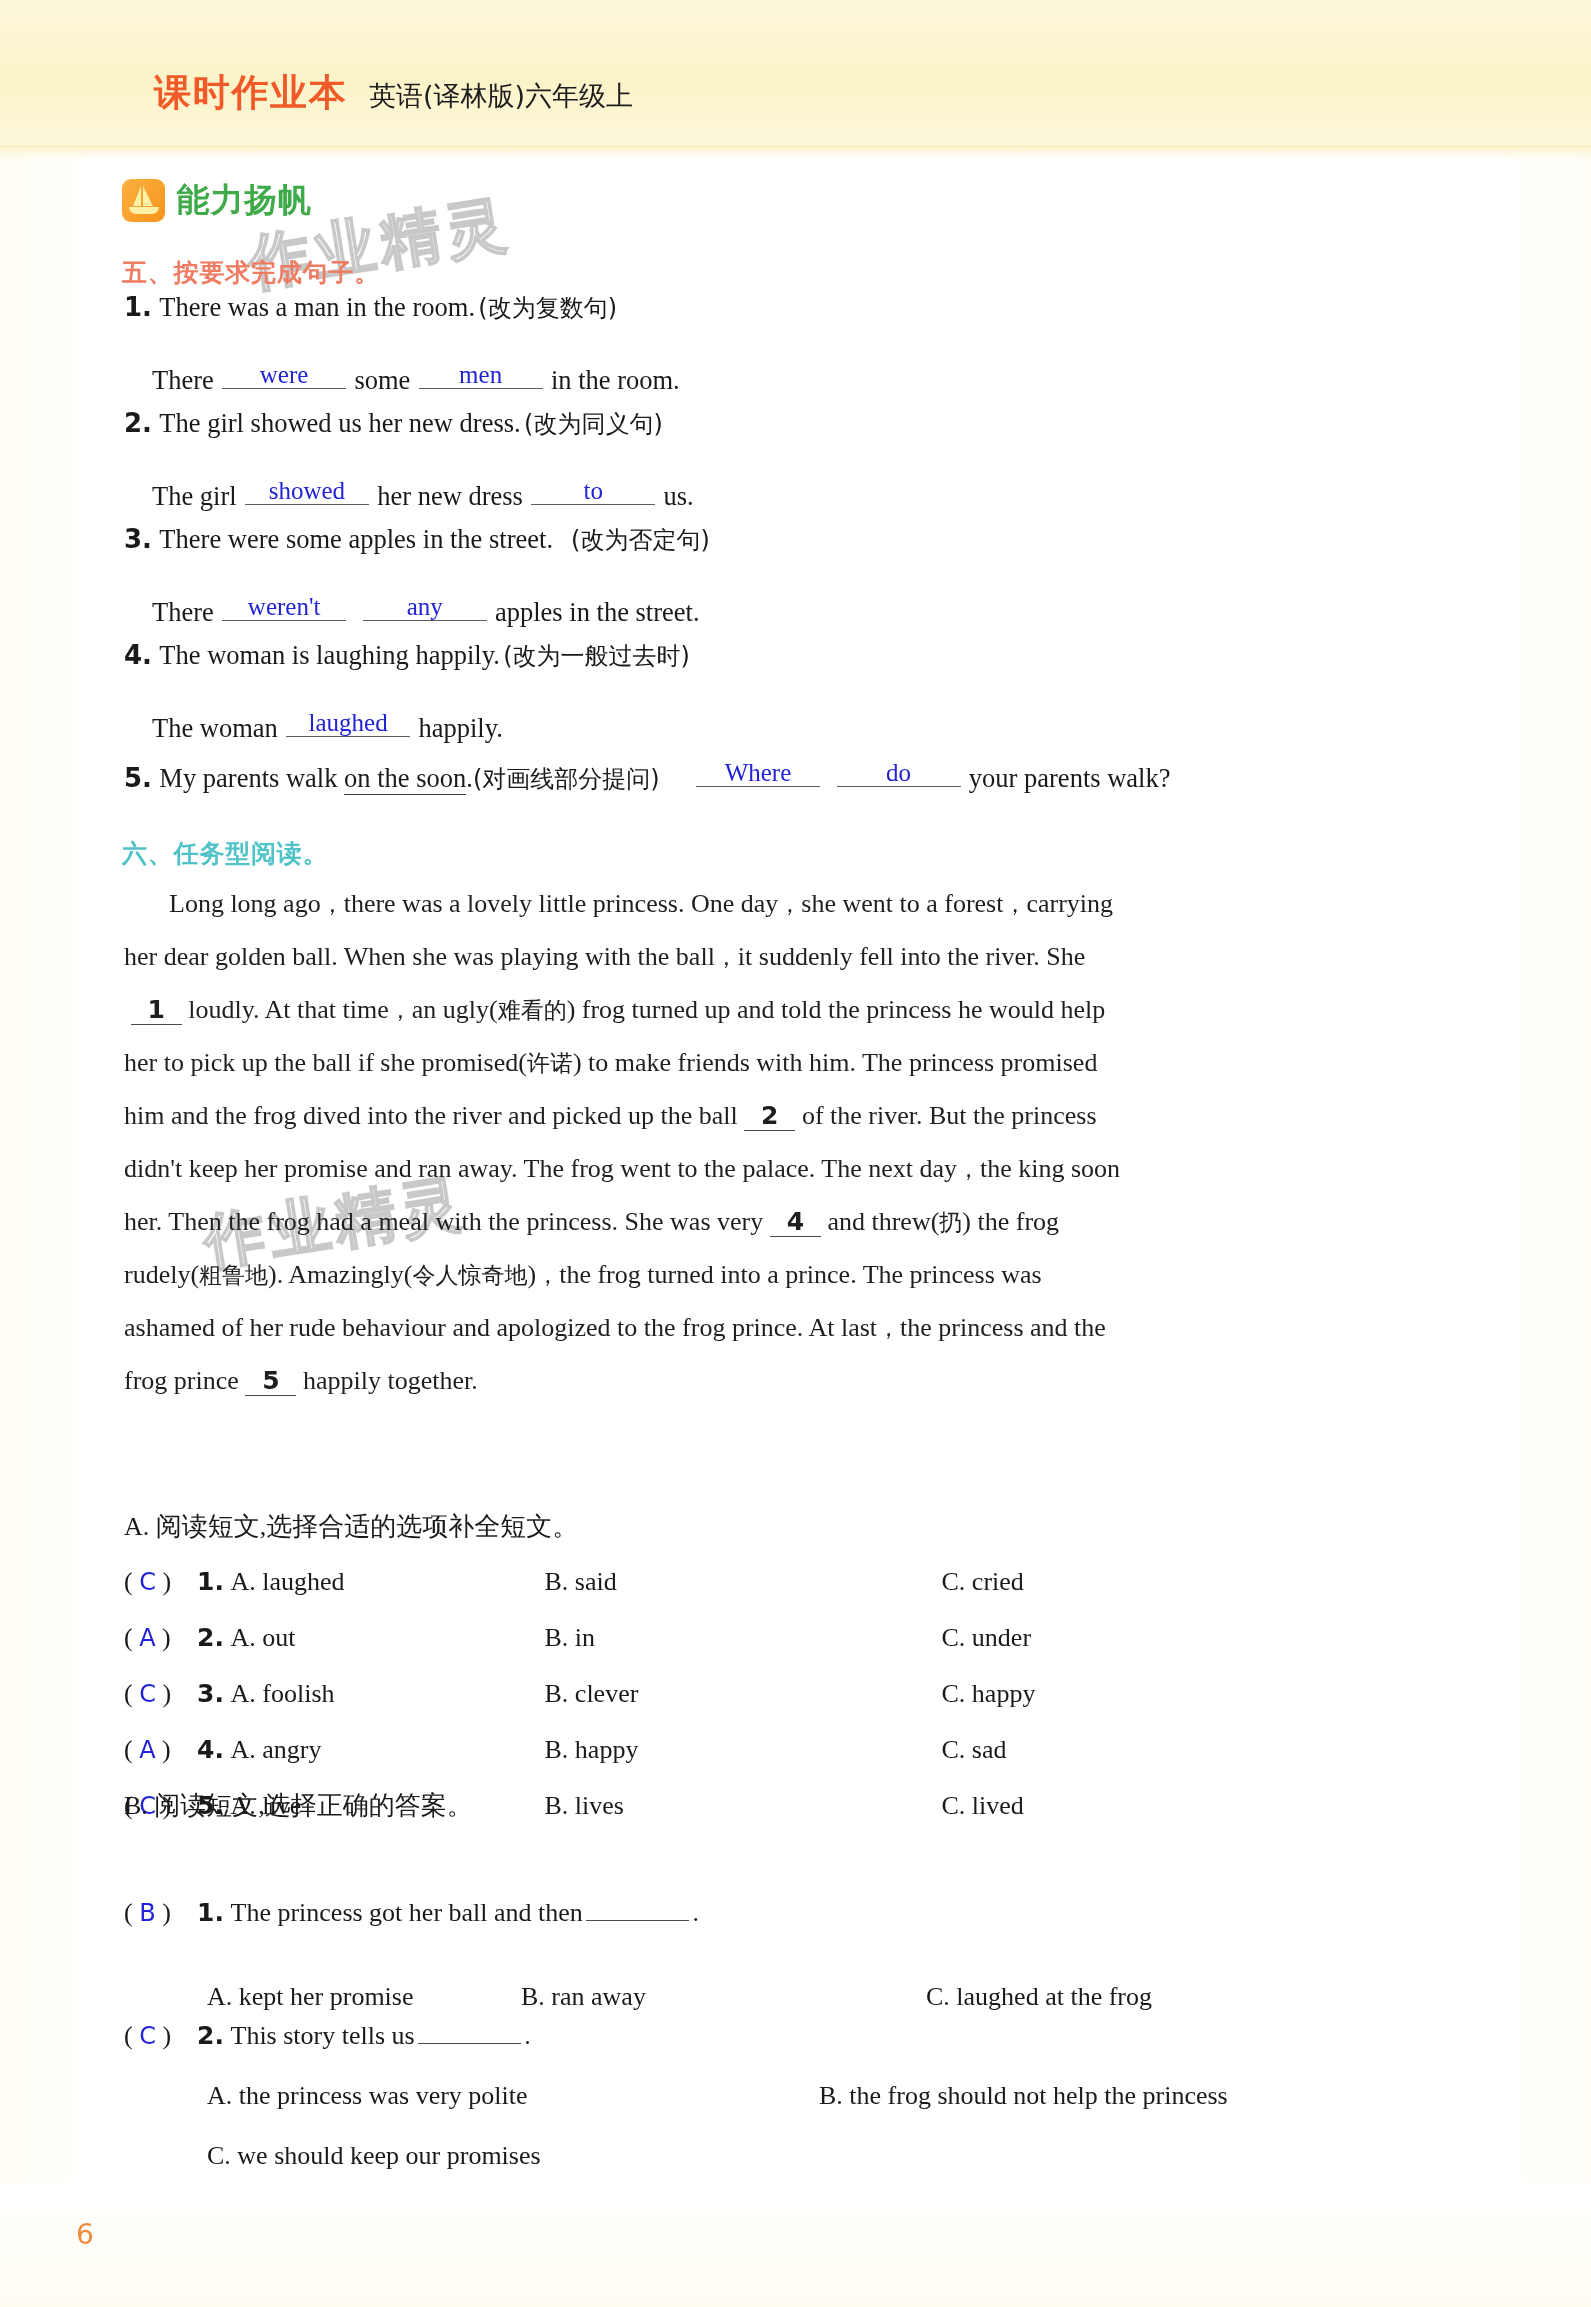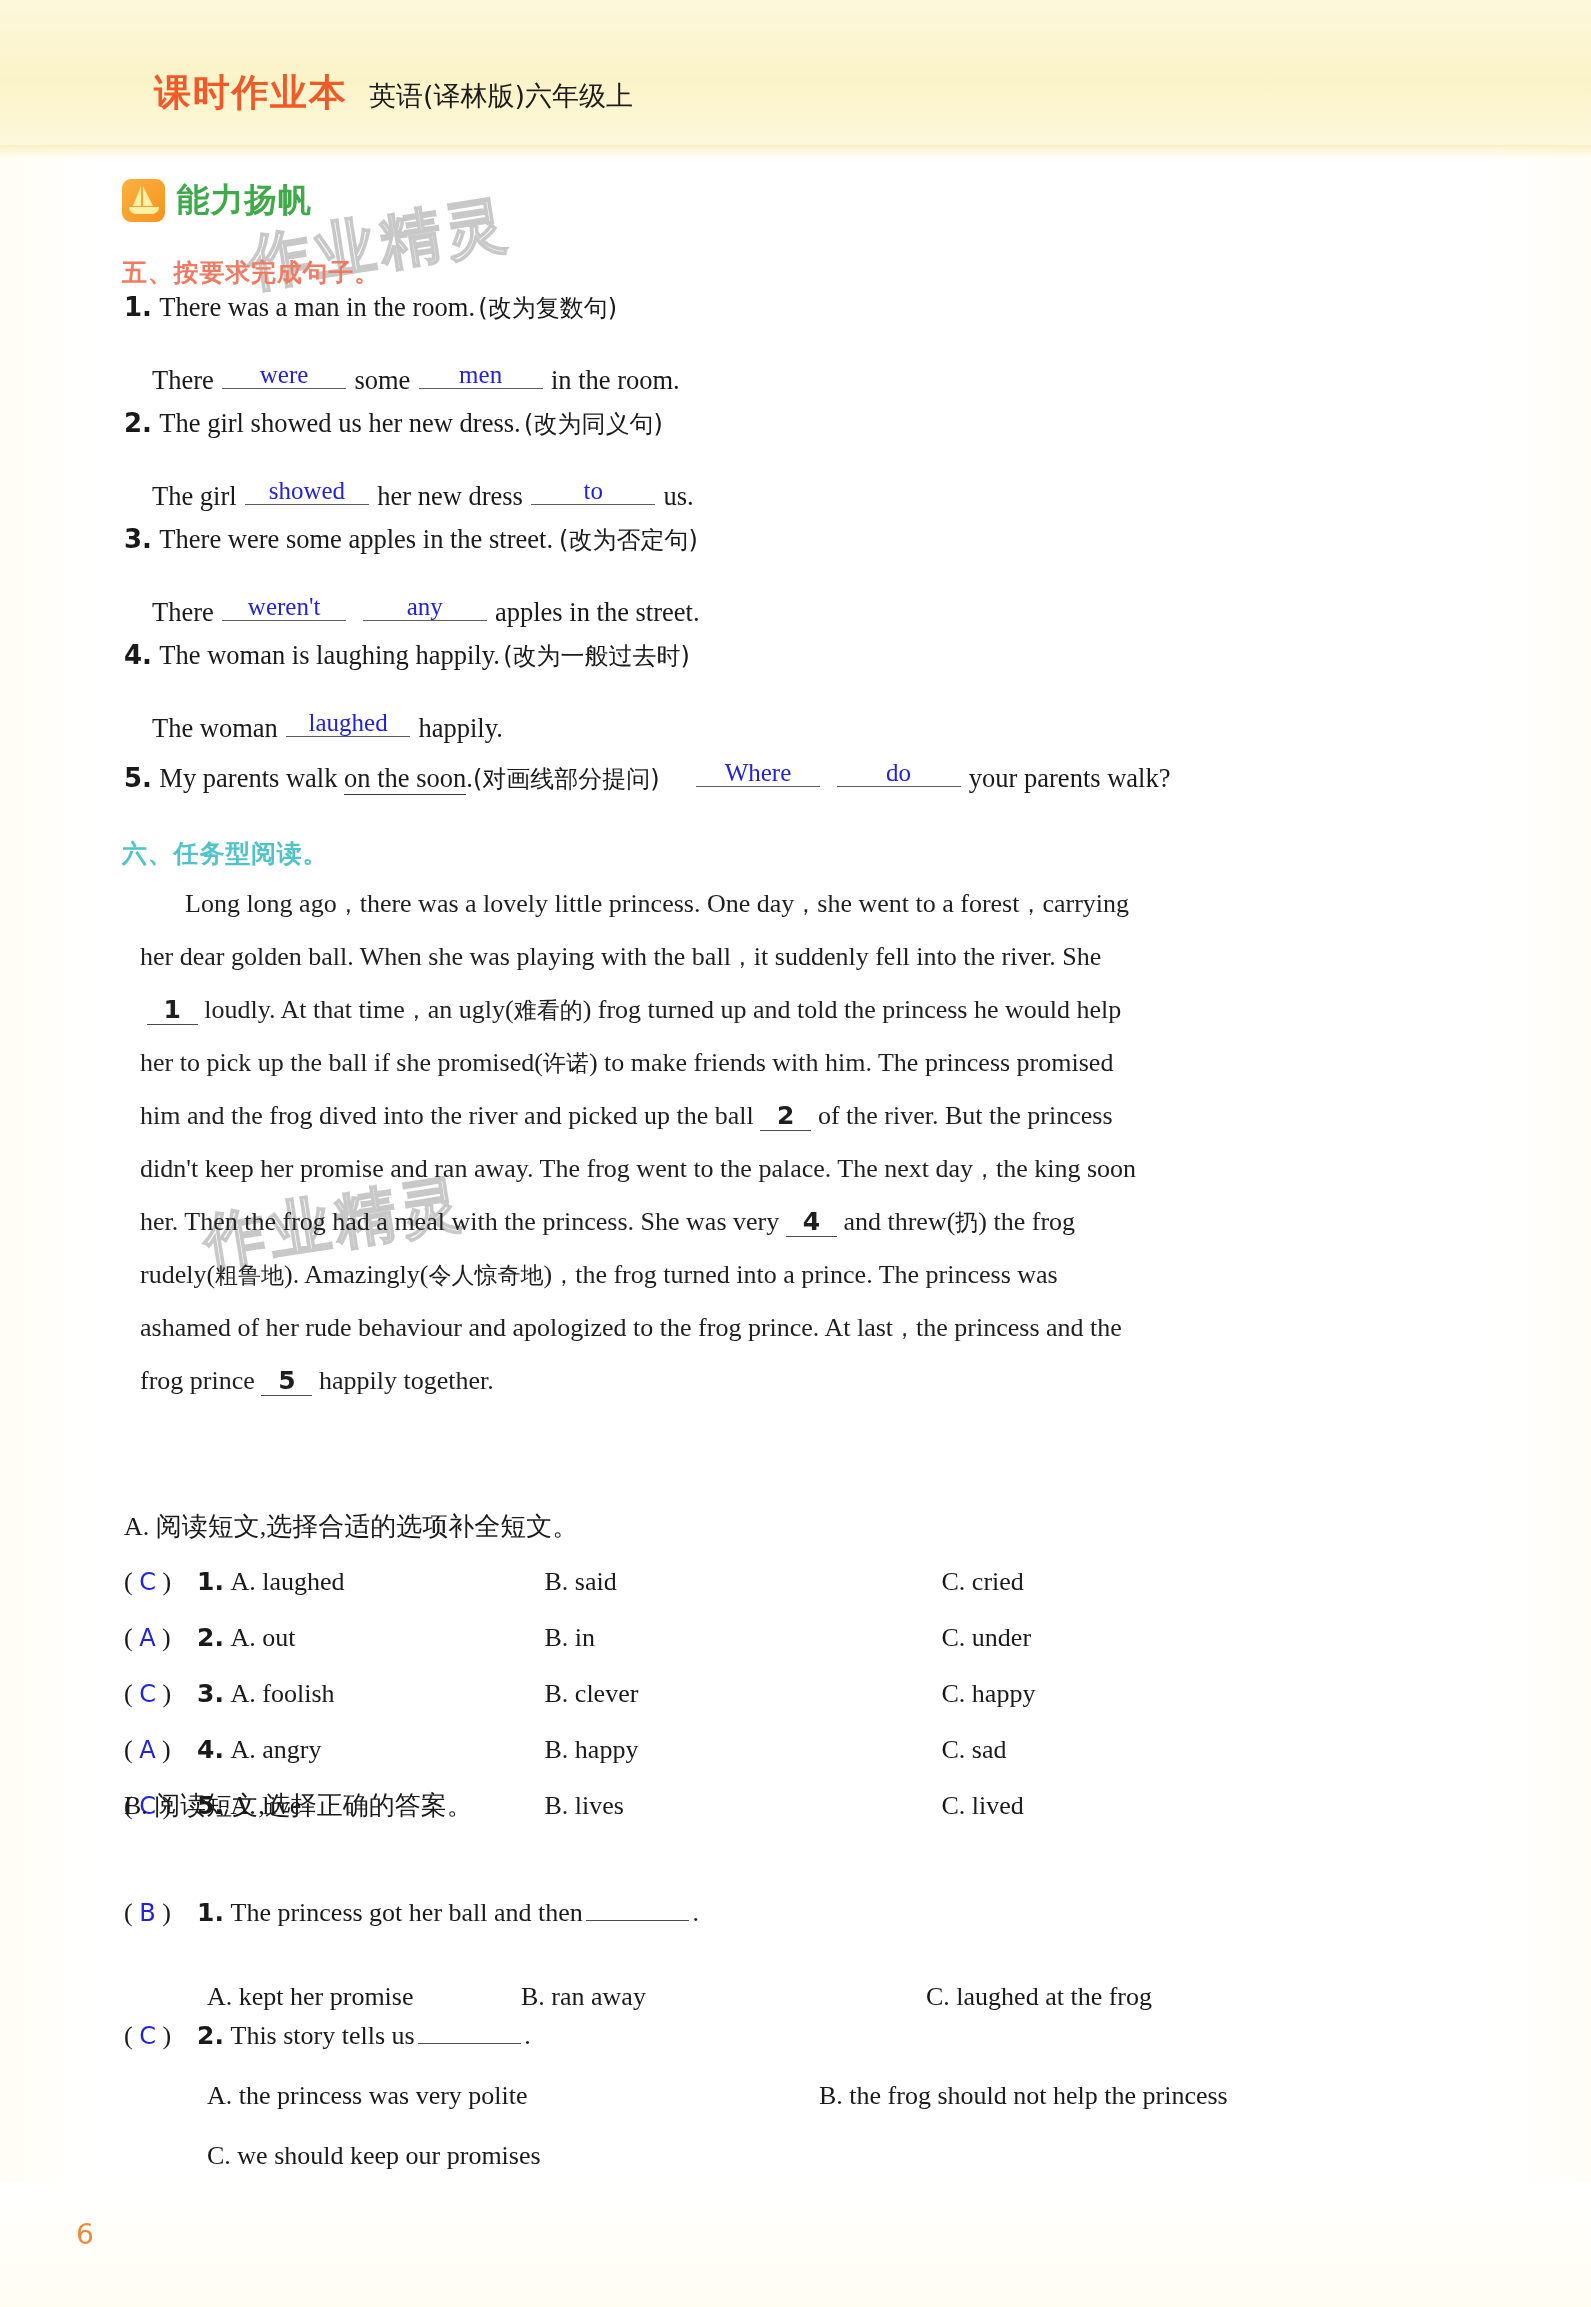--- a/index.html
+++ b/index.html
@@ -86,21 +86,21 @@
     margin:0 8.3px;
   }
   .blank .ans{
     position:absolute;left:0;right:0;bottom:0.8px;
     color:#2222d8;font-size:25px;line-height:1;
     font-family:"Liberation Serif",serif;white-space:nowrap;
   }
   .ul{border-bottom:1.7px solid #3a3a3a;padding-bottom:2.5px;}
 
   
-  .passage{position:absolute;left:140px;top:891px;width:1410px;}
+  .passage{position:absolute;left:124px;top:891px;width:1410px;}
   .p-line{
     font-size:26px;line-height:1.0;color:#1f1f1f;white-space:nowrap;
     height:53px;display:flex;align-items:baseline;
   }
   .p-line .cn{font-size:23px;}
   .gapnum{
     display:inline-block;min-width:51px;text-align:center;
     border-bottom:1.7px solid #4a4a4a;
     font-weight:bold;font-family:"DejaVu Sans",sans-serif;font-size:25px;
     margin:0 6.6px;padding-bottom:1.7px;
@@ -195,21 +195,21 @@
         </span>
         <span>her new dress</span>
         <span class="blank" style="width:124px;">
           <span class="ans">to</span>
         </span>
         <span>us.</span>
       </div>
       <div class="q-line" style="height:63px;">
         <span class="qnum">3.</span>
         <span>There were some apples in the street.</span>
-        <span class="cn" style="margin-left:6px;">(改为否定句)</span>
+        <span class="cn" style="margin-left:18px;">(改为否定句)</span>
       </div>
       <div class="q-line" style="height:53px;">
         <span style="margin-left:28px;">There</span>
         <span class="blank" style="width:124px;">
           <span class="ans">weren't</span>
         </span>
         <span class="blank" style="width:124px;">
           <span class="ans">any</span>
         </span>
         <span>apples in the street.</span>

